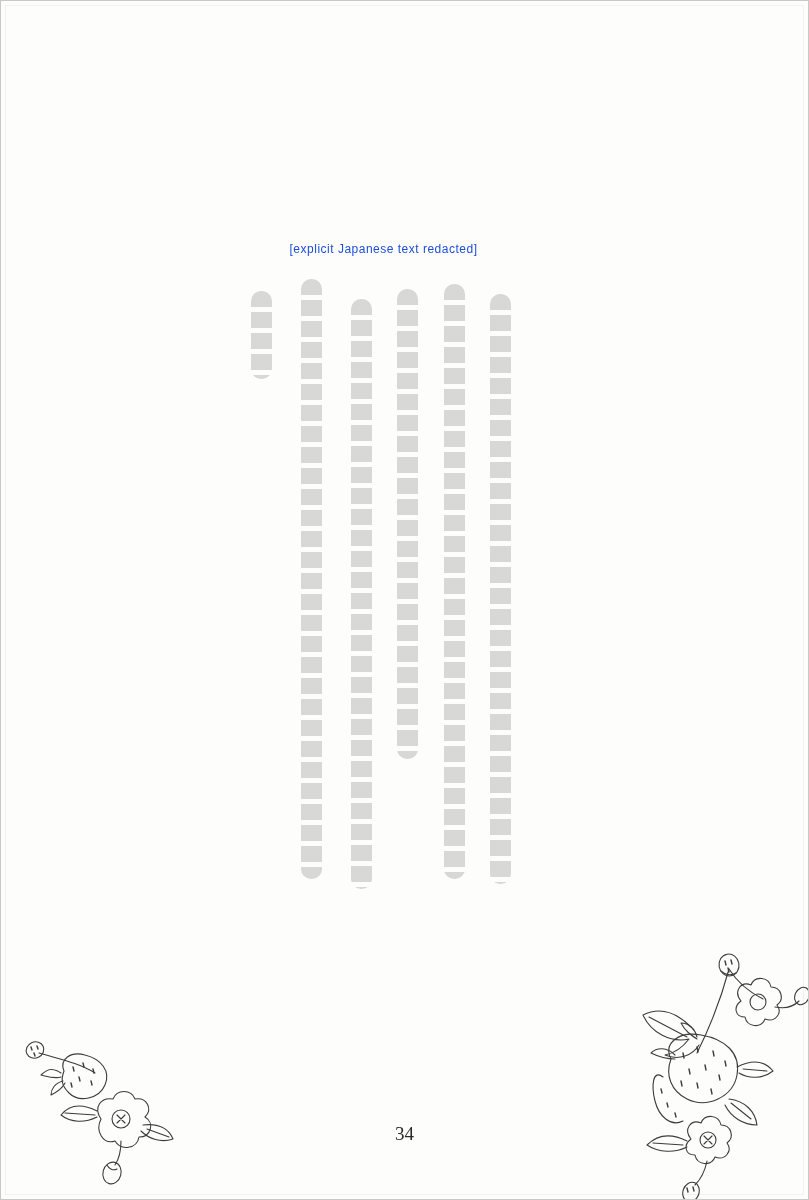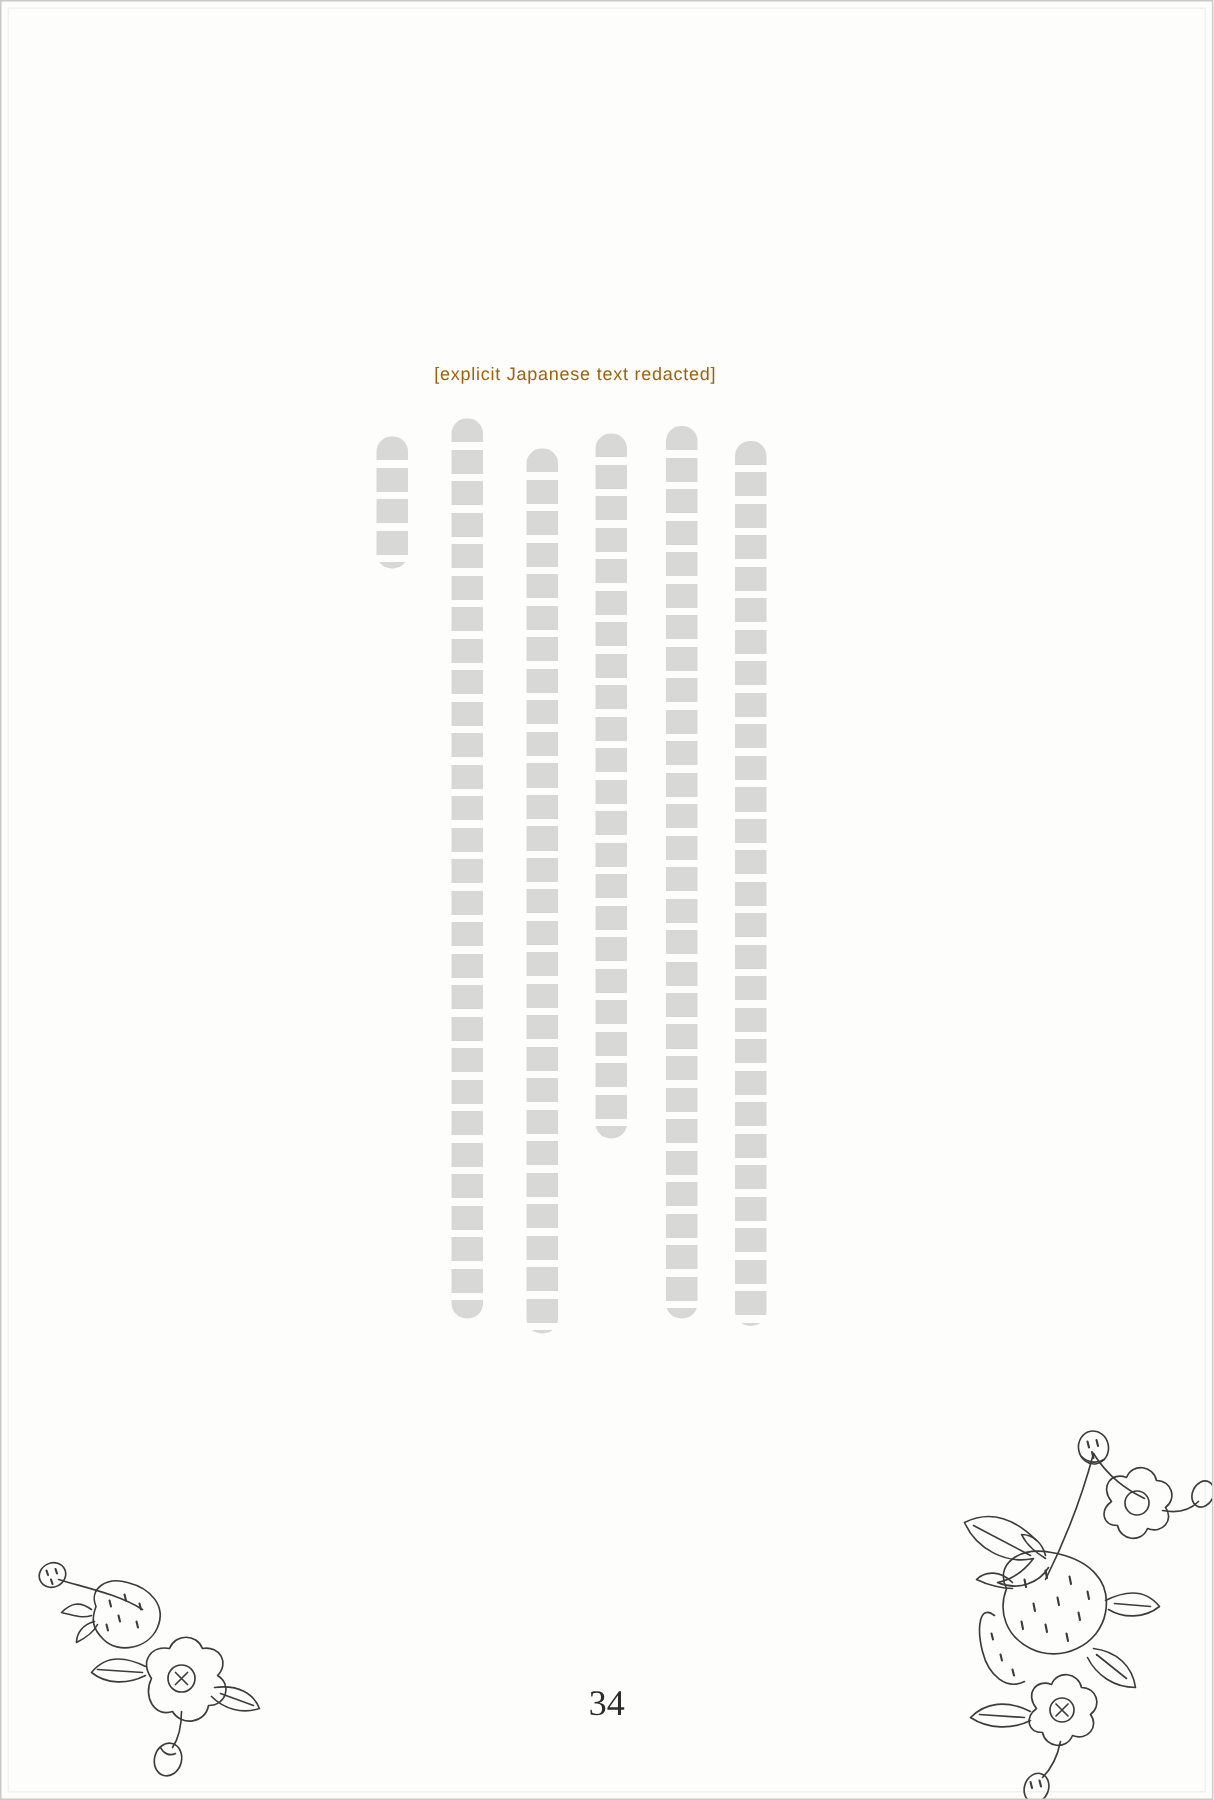--- a/index.html
+++ b/index.html
@@ -49,33 +49,33 @@
     );
     opacity: 0.55;
   }
   .redaction-tag {
     position: absolute;
     left: 50%;
     top: -34px;
     transform: translateX(-50%);
     font-family: "Liberation Sans", sans-serif;
     font-size: 12px;
-    color: #a16207;
+    color: #1d4ed8;
     letter-spacing: 0.5px;
     white-space: nowrap;
   }
 
   
   .page-number {
     position: absolute;
     left: 0;
     right: 0;
     top: 1122px;
     text-align: center;
-    font-size: 24px;
+    font-size: 19px;
     color: #2b2b2b;
     font-family: "Liberation Serif", serif;
   }
 
   
   .deco {
     position: absolute;
     pointer-events: none;
   }
   .deco-bl { left: 8px;  top: 1010px; width: 200px; height: 200px; }

